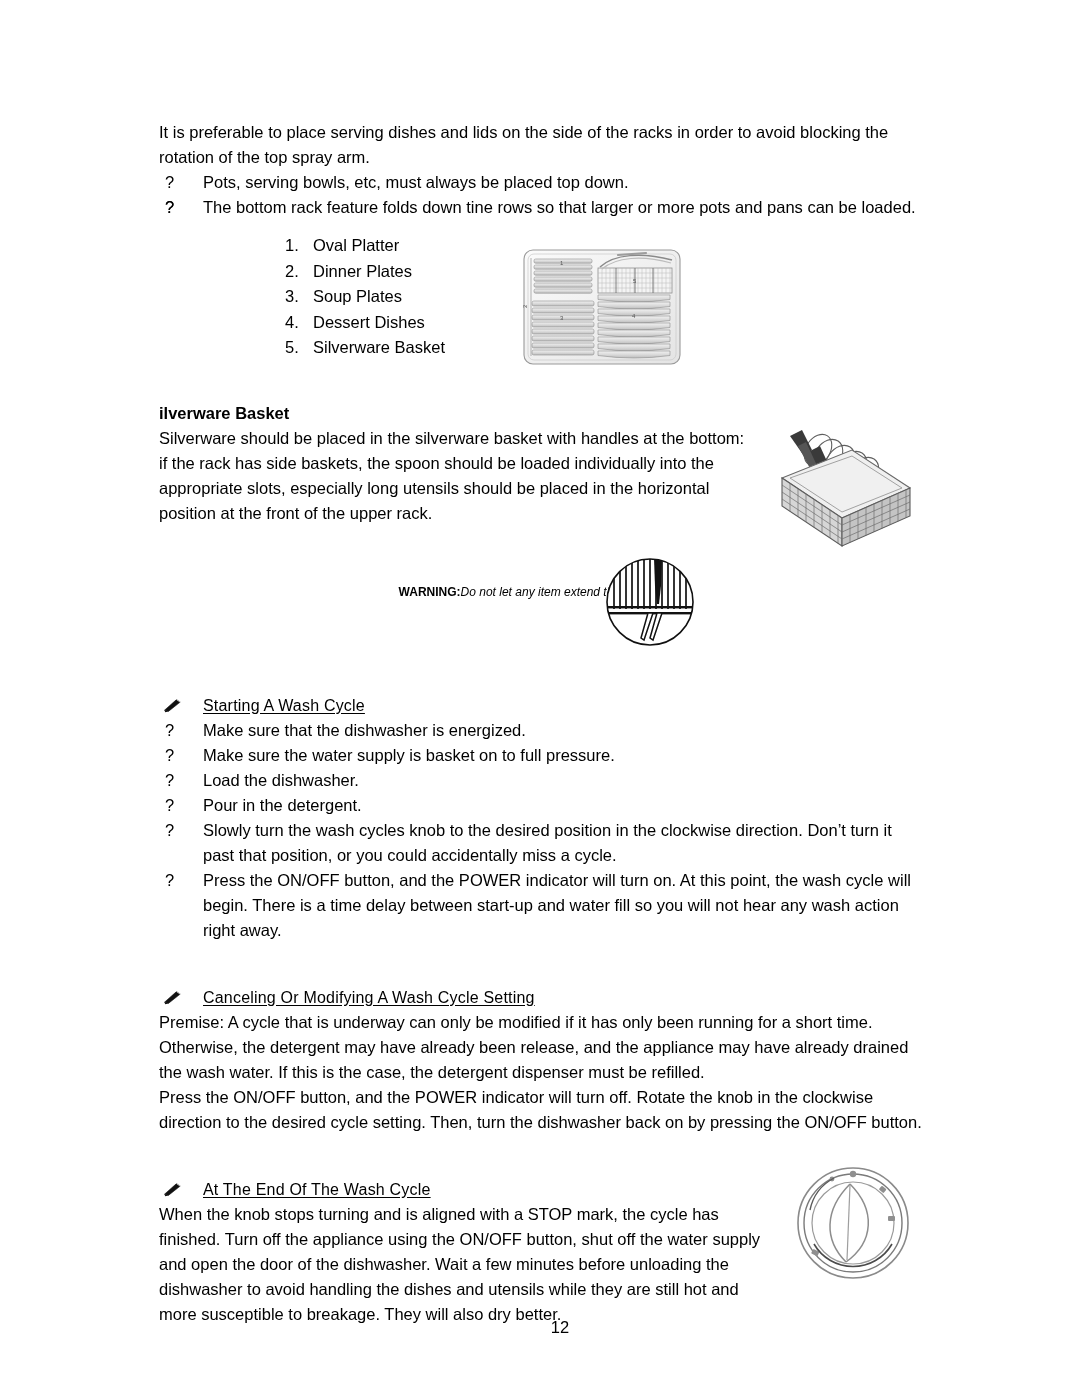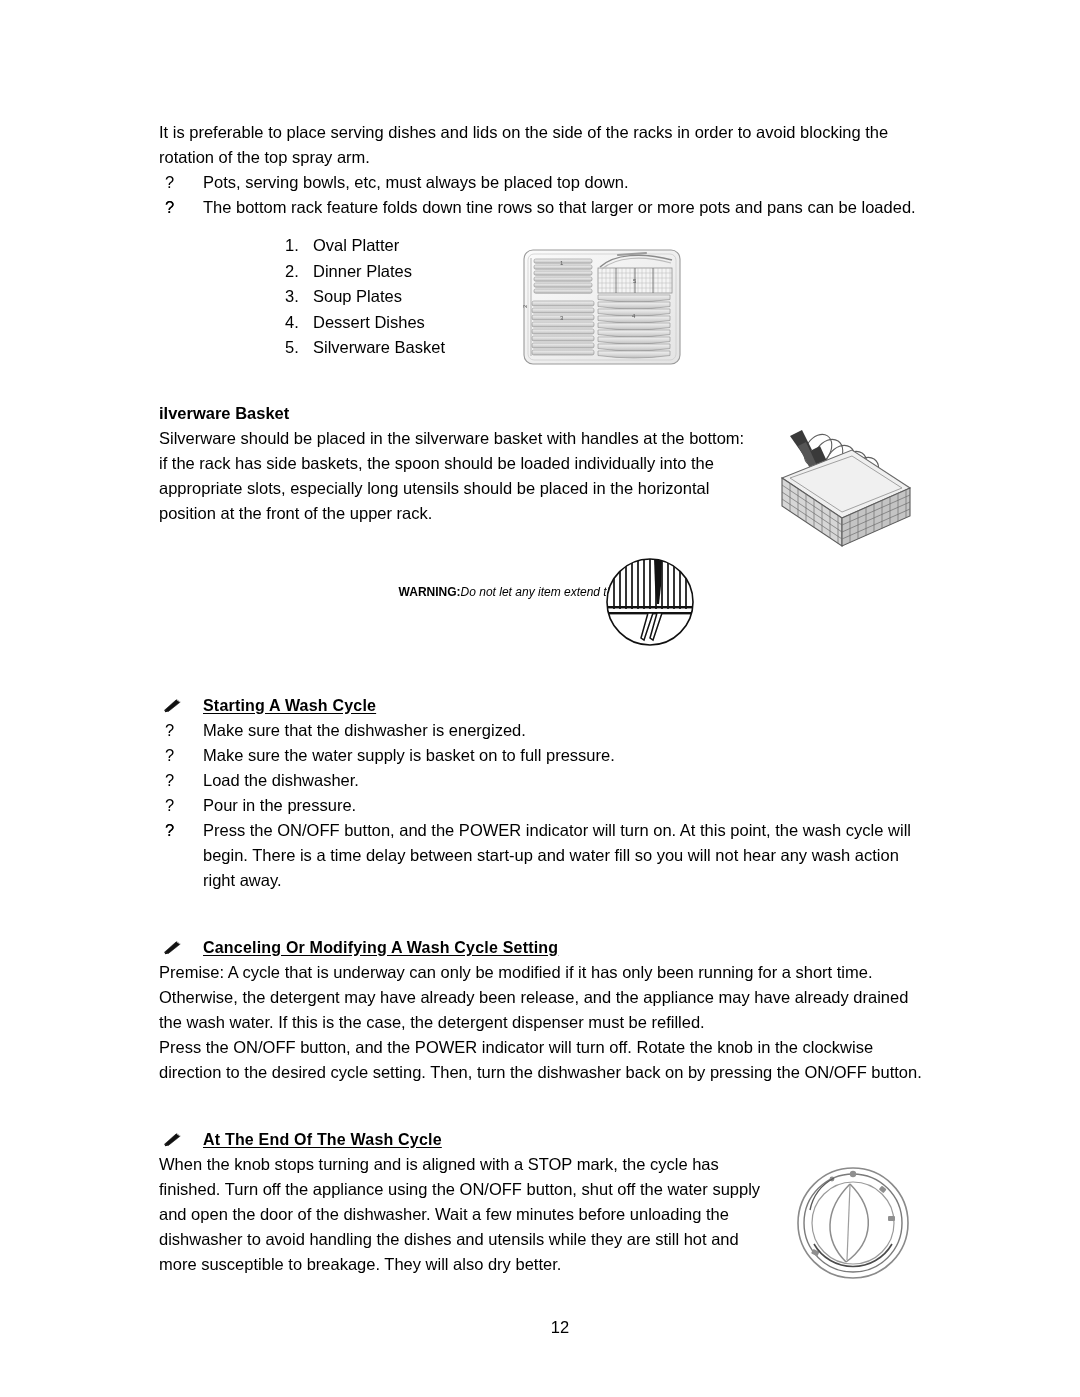--- a/index.html
+++ b/index.html
@@ -69,21 +69,21 @@
     font-size: 16.5px;
     line-height: 25.5px;
   }
 
   
   .sec-head {
     position: relative;
     padding-left: 44px;
     font-size: 16px;
     line-height: 25px;
-    font-weight: bold;
+    font-weight: normal;
     letter-spacing: .2px;
   }
   .sec-head .label {
     text-decoration: underline;
     text-underline-offset: 2px;
   }
   .pencil-marker {
     position: absolute;
     left: 4px;
     top: 4px;
@@ -206,24 +206,25 @@
       <li>
         <span class="bullet">?</span>
         <span>Make sure the water supply is basket on to full pressure.</span>
       </li>
       <li>
         <span class="bullet">?</span>
         <span>Load the dishwasher.</span>
       </li>
       <li>
         <span class="bullet">?</span>
-        <span>Pour in the pressure.</span>
-      </li>
-      <li>
-        <span class="bullet">?</span>
+        <span>Pour in the detergent.</span>
+      </li>
+      <li>
+        <span class="bullet">?</span>
+        <span>Slowly turn the wash cycles knob to the desired position in the clockwise direction. Don’t turn it past that position, or you could accidentally miss a cycle.</span>
       </li>
       <li>
         <span class="bullet">?</span>
         <span>Press the ON/OFF button, and the POWER indicator will turn on. At this point, the wash cycle will begin. There is a time delay between start-up and water fill so you will not hear any wash action right away.</span>
       </li>
     </ul>
 
     <div style="height:42px;"></div>
 
     <div class="sec-head">

